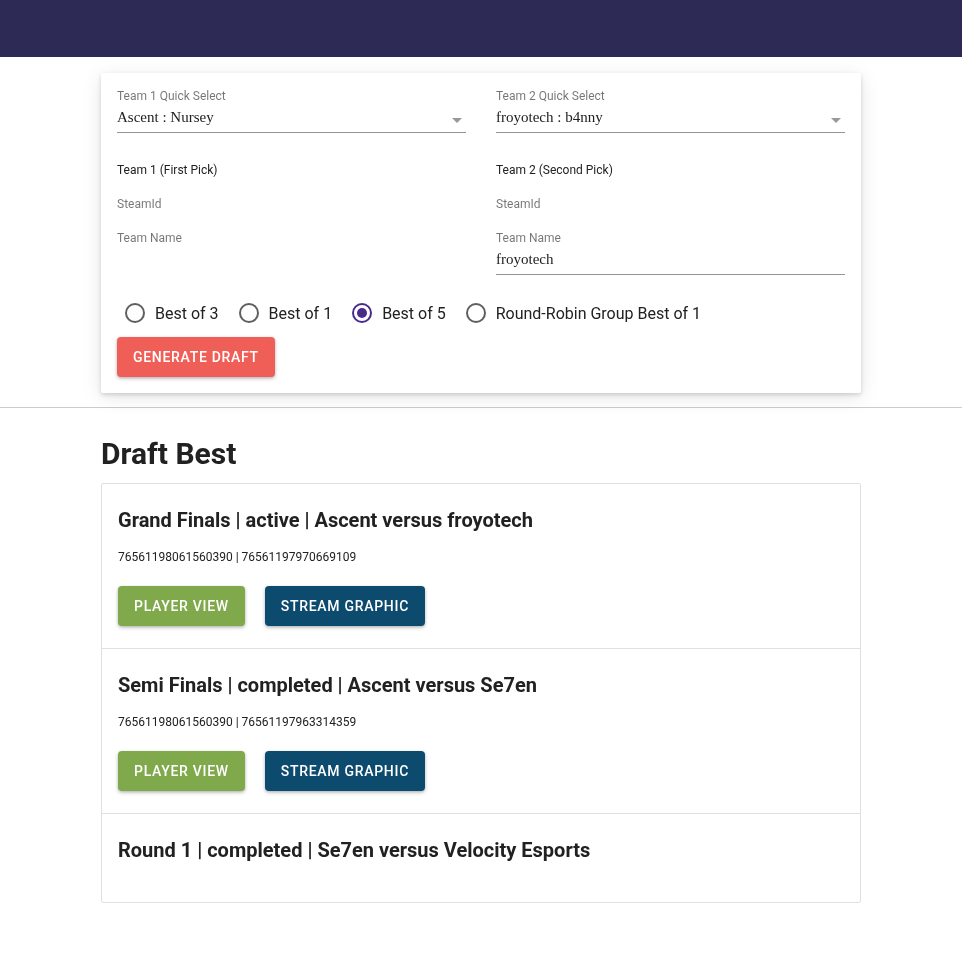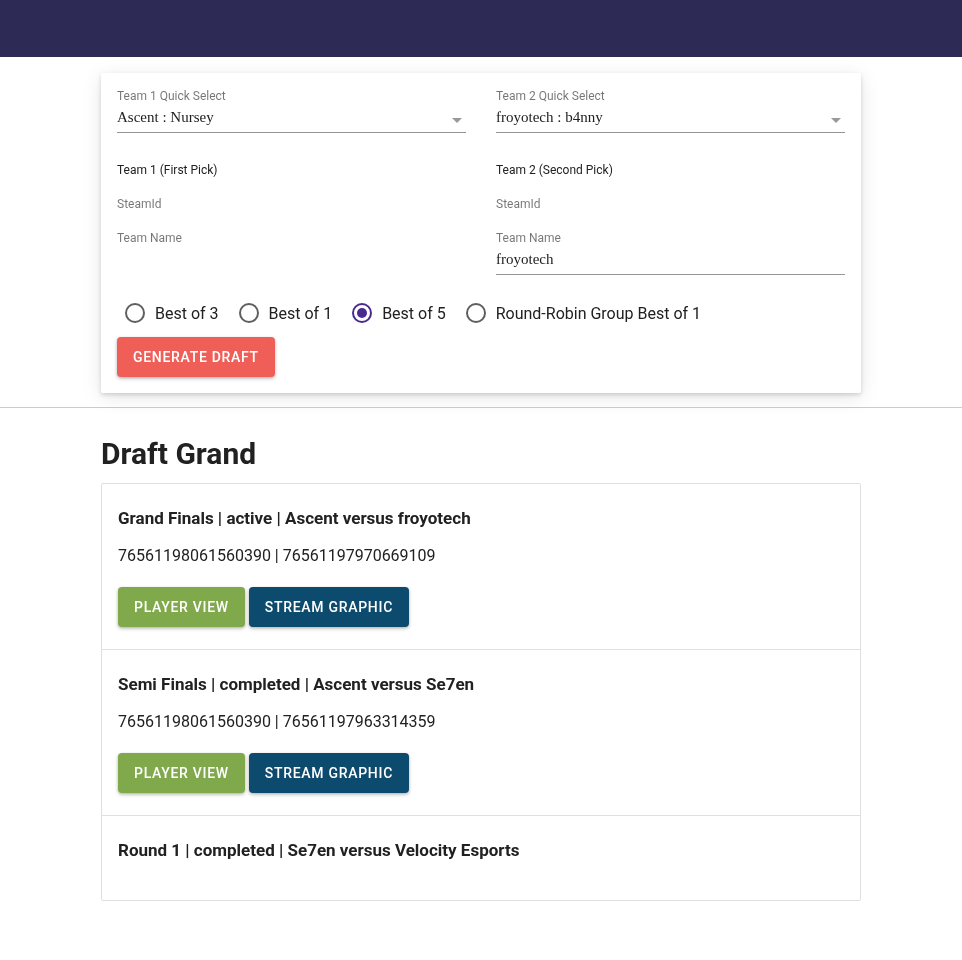--- a/index.html
+++ b/index.html
@@ -97,23 +97,23 @@
 .btn-purple { background: #0c4a6e; color: #fff; }
 .divider { border: none; border-top: 1px solid rgba(0,0,0,0.2); margin: 0; width: 100%; }
 .draft-list-heading { font-size: 30px; font-weight: 700; margin: 28px 0 12px 0; }
 .list-card {
   background: #fff;
   border: 1px solid #e0e0e0;
   border-radius: 2px;
 }
 .list-item { padding: 24px 16px 22px 16px; border-bottom: 1px solid #e0e0e0; }
 .list-item:last-child { border-bottom: none; }
-.item-title { font-size: 17px; font-weight: 700; margin-bottom: 18px; }
-.item-ids { font-size: 16px; color: #212121; margin-bottom: 22px; }
-.btn-row { display: flex; gap: 4px; }
+.item-title { font-size: 20px; font-weight: 700; margin-bottom: 18px; }
+.item-ids { font-size: 12px; color: #212121; margin-bottom: 22px; }
+.btn-row { display: flex; gap: 20px; }
 </style>
 </head>
 <body>
 
 <div class="top-bar"></div>
 
 <div class="container">
 
   <div class="card">
 
@@ -200,21 +200,21 @@
       </div>
 
     <button class="btn btn-primary">GENERATE DRAFT</button>
 
   </div>
 </div>
 
 <hr class="divider" style="margin-top:14px;">
 
 <div class="container">
-  <h1 class="draft-list-heading">Draft Grand</h1>
+  <h1 class="draft-list-heading">Draft Best</h1>
 
   <div class="list-card" id="draft-list">
       <div class="list-item">
         <div class="item-title">Grand Finals | active | Ascent versus froyotech</div>
         <div class="item-ids">76561198061560390 | 76561197970669109</div>
         <div class="btn-row">
           <button class="btn btn-green">PLAYER VIEW</button>
           <button class="btn btn-purple">STREAM GRAPHIC</button>
         </div>
       </div>

